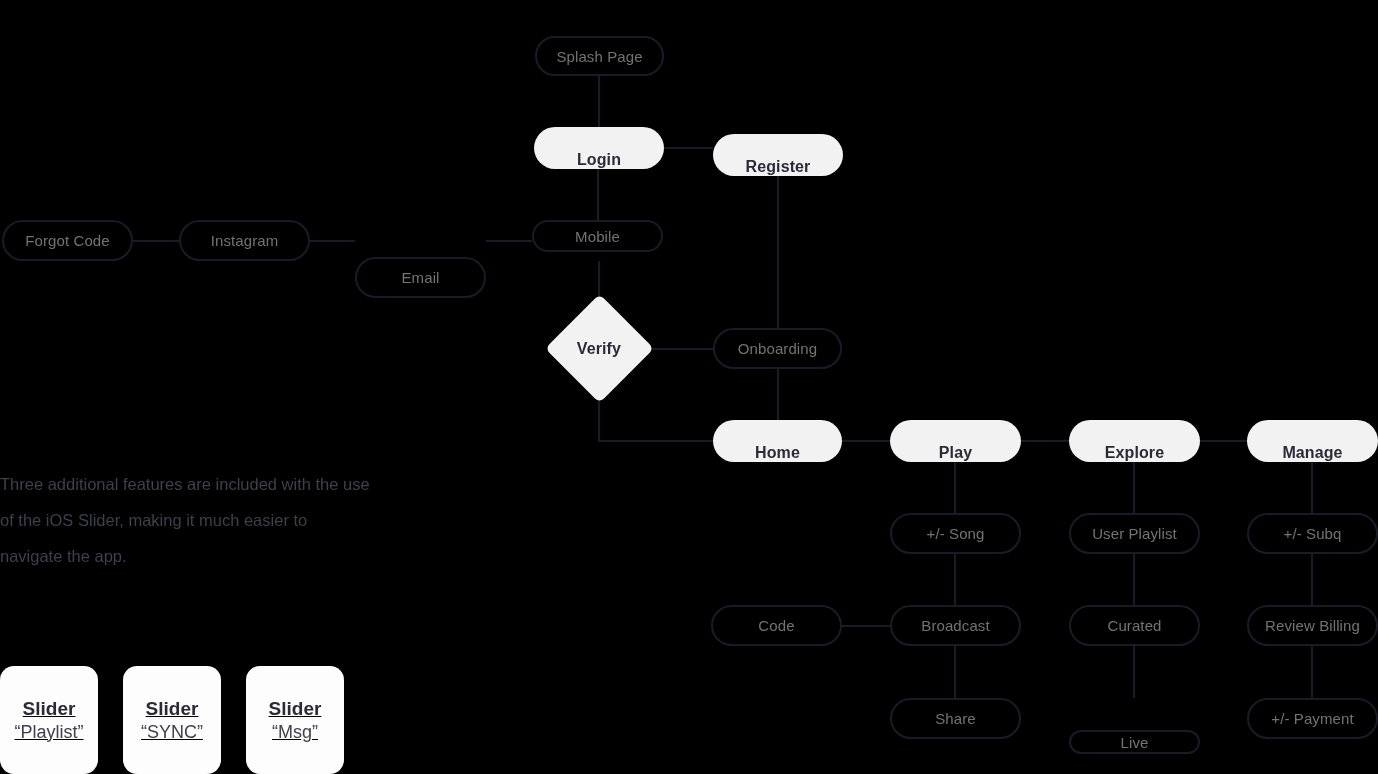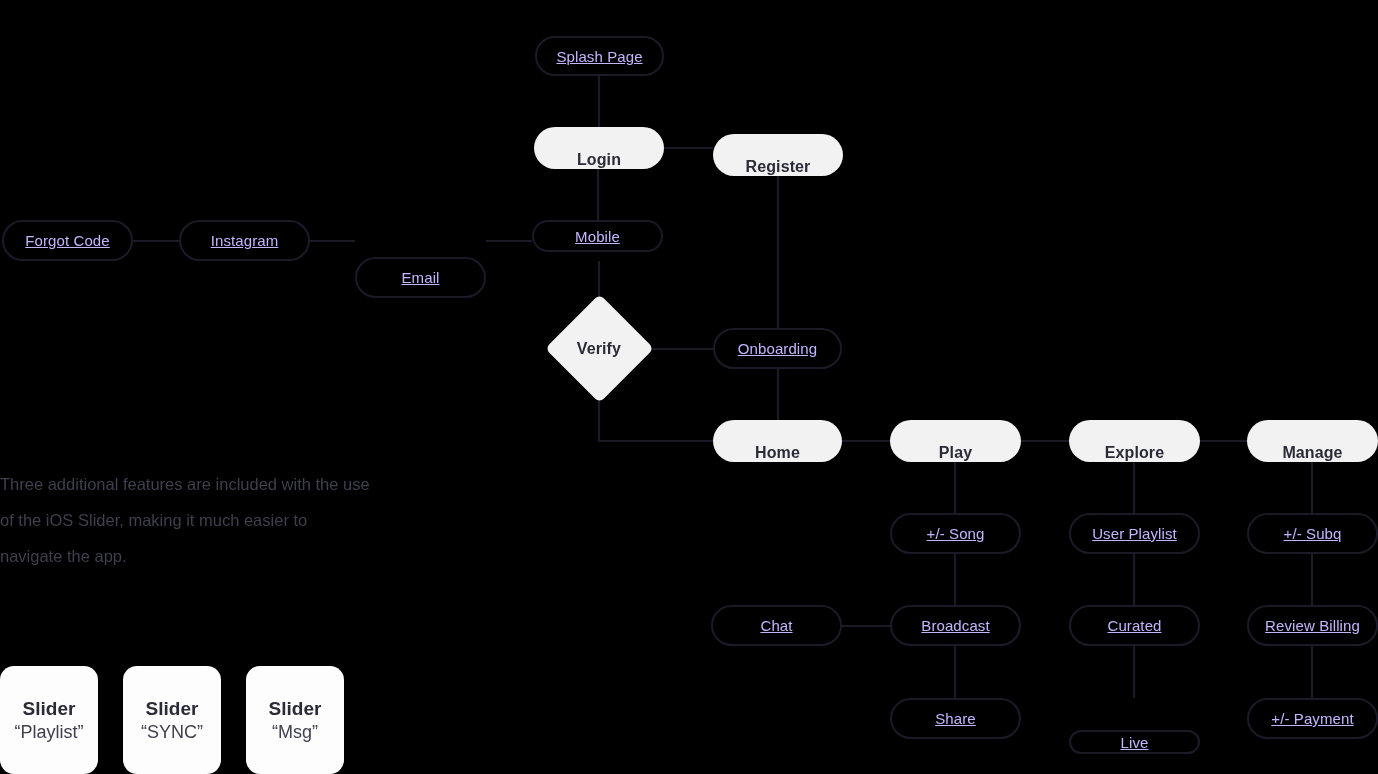--- a/index.html
+++ b/index.html
@@ -40,23 +40,22 @@
     background: #f2f2f2;
     border: 0;
     color: #2b2b38;
     font-weight: 700;
     font-size: 16px;
     align-items: flex-end;
   }
   .node.outlined {
     background: transparent;
     border: 2.2px solid #1b1b28;
-    color: #c4b5fd;
+    color: #737373;
     font-weight: 400;
-    text-decoration: underline;
   }
   .node.diamond {
     background: #f2f2f2;
     border: 0;
     border-radius: 6px;
     transform: rotate(45deg);
     color: #2b2b38;
     font-weight: 700;
     font-size: 16px;
   }
@@ -85,20 +84,21 @@
     color: #3f3f4d;
     font-weight: 400;
   }
 
   #cards {
     position: absolute;
     left: 0px;
     top: 666px;
     display: flex;
     gap: 25px;
+    text-decoration: underline;
   }
   .slider-card {
     width: 98px;
     height: 108px;
     background: #fdfdfd;
     border-radius: 14px;
     display: flex;
     flex-direction: column;
     align-items: center;
     justify-content: center;
@@ -190,21 +190,21 @@
       <div class="node outlined" style="left: 890px; top: 513px; width: 131px; height: 41px;">
         <span>+/- Song</span>
       </div>
       <div class="node outlined" style="left: 1069px; top: 513px; width: 131px; height: 41px;">
         <span>User Playlist</span>
       </div>
       <div class="node outlined" style="left: 1247px; top: 513px; width: 131px; height: 41px;">
         <span>+/- Subq</span>
       </div>
       <div class="node outlined" style="left: 711px; top: 605px; width: 131px; height: 41px;">
-        <span>Chat</span>
+        <span>Code</span>
       </div>
       <div class="node outlined" style="left: 890px; top: 605px; width: 131px; height: 41px;">
         <span>Broadcast</span>
       </div>
       <div class="node outlined" style="left: 1069px; top: 605px; width: 131px; height: 41px;">
         <span>Curated</span>
       </div>
       <div class="node outlined" style="left: 1247px; top: 605px; width: 131px; height: 41px;">
         <span>Review Billing</span>
       </div>

